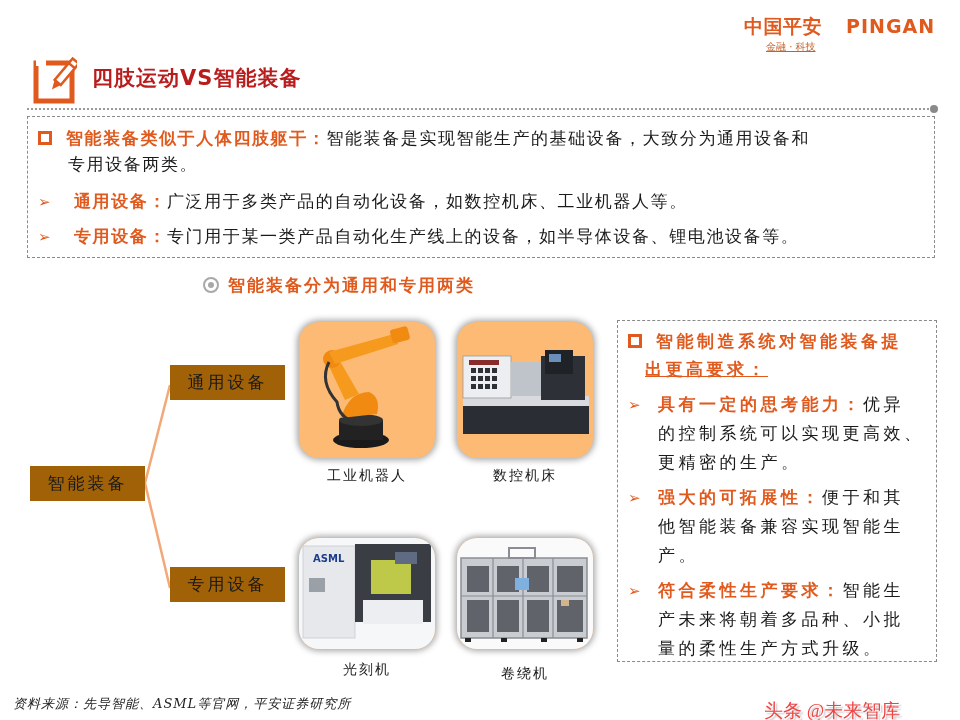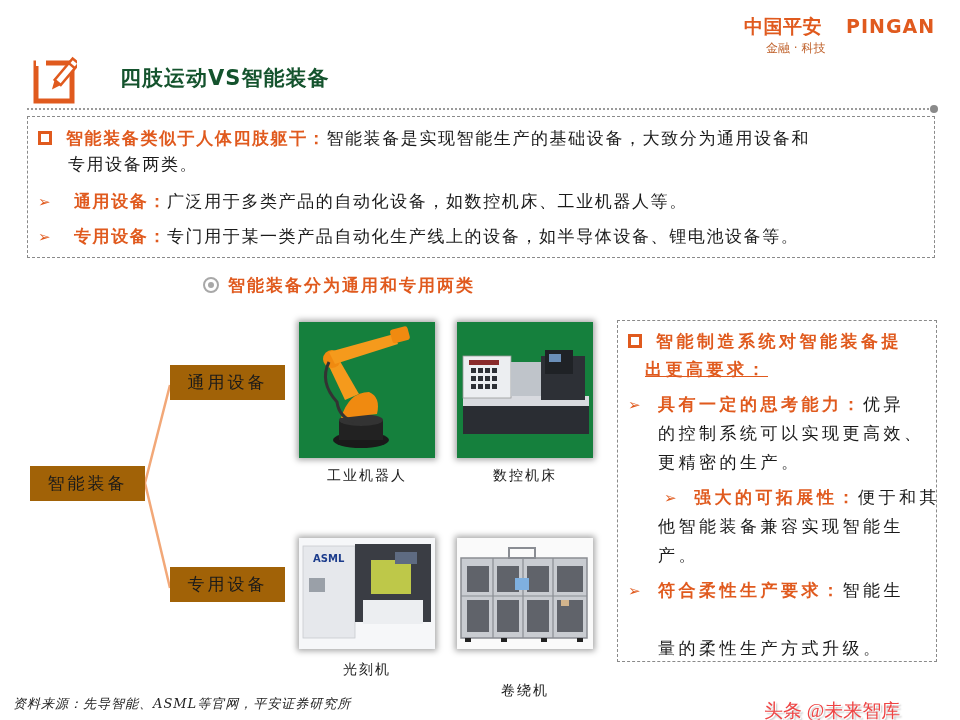--- a/index.html
+++ b/index.html
@@ -2,45 +2,45 @@
 <html><head>
 <meta charset="utf-8">
 <style>
   * { box-sizing: border-box; margin: 0; padding: 0; }
   html, body { width: 960px; height: 720px; background: #ffffff; overflow: hidden; }
   body { position: relative; font-family: "DejaVu Serif", "Liberation Serif", serif; color: #1a1a1a; }
 
   .logo { position: absolute; left: 744px; top: 14px; width: 200px; height: 40px; }
   .logo-main { position: absolute; left: 0; top: 0; font-family: "DejaVu Sans", "Liberation Sans", sans-serif; font-weight: bold; font-size: 19px; color: #e05a1e; letter-spacing: 0.5px; white-space: nowrap; }
   .logo-main .latin { margin-left: 24px; letter-spacing: 1px; }
-  .logo-sub { position: absolute; left: 22px; top: 26px; font-family: "DejaVu Sans", sans-serif; font-size: 12px; color: #c0622c; white-space: nowrap; }
+  .logo-sub { position: absolute; left: 22px; top: 26px; font-family: "DejaVu Sans", sans-serif; font-size: 10px; color: #c0622c; white-space: nowrap; text-decoration: underline; }
 
   .title-icon { position: absolute; left: 33px; top: 55px; width: 44px; height: 50px; }
-  .page-title { position: absolute; left: 92px; top: 64px; font-family: "DejaVu Sans", "Liberation Sans", sans-serif; font-weight: bold; font-size: 21px; color: #14532d; letter-spacing: 1px; white-space: nowrap; margin-left: 28px; }
+  .page-title { position: absolute; left: 92px; top: 64px; font-family: "DejaVu Sans", "Liberation Sans", sans-serif; font-weight: bold; font-size: 21px; color: #b91c1c; letter-spacing: 1px; white-space: nowrap; }
   .title-rule { position: absolute; left: 27px; top: 108px; width: 906px; height: 0; border-top: 2px dotted #9a9a9a; }
   .title-rule-dot { position: absolute; left: 930px; top: 105px; width: 8px; height: 8px; border-radius: 50%; background: #8a8a8a; }
 
   .intro-box { position: absolute; left: 27px; top: 116px; width: 908px; height: 142px; border: 1.5px dashed #8a8a8a; }
   .line { position: absolute; font-size: 17px; white-space: nowrap; letter-spacing: 1.6px; line-height: 22px; }
   .hl { color: #e05a1e; font-weight: bold; }
   .sq-bullet { display: inline-block; width: 14px; height: 14px; border: 3px solid #e05a1e; vertical-align: -1px; margin-right: 14px; }
   .arrow-bullet { display: inline-block; color: #e05a1e; font-family: "DejaVu Sans", sans-serif; font-size: 15px; width: 36px; }
 
   .subhead { position: absolute; left: 203px; top: 274px; white-space: nowrap; }
   .radio-icon { display: inline-block; width: 16px; height: 16px; border: 2px solid #a8a8a8; border-radius: 50%; position: relative; vertical-align: -2px; margin-right: 9px; }
   .radio-icon::after { content: ""; position: absolute; left: 3px; top: 3px; width: 6px; height: 6px; border-radius: 50%; background: #a8a8a8; }
   .subhead-text { font-family: "DejaVu Sans", sans-serif; font-weight: bold; color: #e05a1e; font-size: 17px; letter-spacing: 2px; }
 
   .tree-lines { position: absolute; left: 0; top: 0; width: 960px; height: 720px; pointer-events: none; }
   .node { position: absolute; background: #a16207; height: 35px; display: flex; align-items: center; justify-content: center; font-size: 17px; letter-spacing: 3px; color: #1a1a1a; }
   .node-root { left: 30px; top: 466px; width: 115px; }
   .node-general { left: 170px; top: 365px; width: 115px; }
   .node-special { left: 170px; top: 567px; width: 115px; }
 
-  .photo { position: absolute; background: #15803d; box-shadow: 0 0 6px 2px rgba(0,0,0,0.35); overflow: hidden; }
+  .photo { position: absolute; background: #fdba74; box-shadow: 0 0 6px 2px rgba(0,0,0,0.35); overflow: hidden; border-radius: 20px; }
   .photo-robot { left: 299px; top: 322px; width: 136px; height: 136px; }
   .photo-lathe { left: 457px; top: 322px; width: 136px; height: 136px; }
   .photo-litho { left: 299px; top: 538px; width: 136px; height: 111px; }
   .photo-winder { left: 457px; top: 538px; width: 136px; height: 111px; }
   .caption { position: absolute; font-size: 14px; letter-spacing: 2px; white-space: nowrap; text-align: center; width: 136px; }
 
   .req-box { position: absolute; left: 617px; top: 320px; width: 320px; height: 342px; border: 1.5px dashed #8a8a8a; }
   .req-line { position: absolute; font-size: 17px; white-space: nowrap; letter-spacing: 3.5px; line-height: 22px; }
 
   .source { position: absolute; left: 13px; top: 695px; font-style: italic; font-size: 13px; letter-spacing: 1px; white-space: nowrap; color: #222; }
@@ -175,40 +175,41 @@
     <rect x="58" y="40" width="14" height="12" fill="#7fb0e0"></rect>
     <rect x="104" y="62" width="8" height="6" fill="#d2b48c"></rect>
     <g fill="#222">
         <rect x="8" y="100" width="6" height="4"></rect>
         <rect x="44" y="100" width="6" height="4"></rect>
         <rect x="84" y="100" width="6" height="4"></rect>
         <rect x="120" y="100" width="6" height="4"></rect>
       </g>
   </svg>
 </div>
-<div class="caption" style="left:457px; top:682px;">卷绕机</div>
+<div class="caption" style="left:457px; top:665px;">卷绕机</div>
 
 <div class="req-box">
   <div class="req-line" style="left:10px; top:9px;text-align:center;">
     <span class="sq-bullet"></span><span class="hl">智能制造系统对智能装备提</span>
   </div>
   <div class="req-line hl" style="left:27px; top:37px;text-decoration:underline;">出更高要求：</div>
 
   <div class="req-line" style="left:10px; top:72px;">
     <span class="arrow-bullet" style="width:30px">➢</span><span class="hl">具有一定的思考能力：</span><span>优异</span>
   </div>
   <div class="req-line" style="left:40px; top:101px;">的控制系统可以实现更高效、</div>
   <div class="req-line" style="left:40px; top:130px;">更精密的生产。</div>
 
-  <div class="req-line" style="left:10px; top:165px;margin-left:36px;">
+  <div class="req-line" style="left:10px; top:165px;">
     <span class="arrow-bullet" style="width:30px">➢</span><span class="hl">强大的可拓展性：</span><span>便于和其</span>
   </div>
   <div class="req-line" style="left:40px; top:194px;">他智能装备兼容实现智能生</div>
   <div class="req-line" style="left:40px; top:223px;">产。</div>
 
   <div class="req-line" style="left:10px; top:258px;">
     <span class="arrow-bullet" style="width:30px">➢</span><span class="hl">符合柔性生产要求：</span><span>智能生</span>
   </div>
+  <div class="req-line" style="left:40px; top:287px;">产未来将朝着多品种、小批</div>
   <div class="req-line" style="left:40px; top:316px;">量的柔性生产方式升级。</div>
 </div>
 
 <div class="source">资料来源：先导智能、ASML等官网，平安证券研究所</div>
 <div class="watermark">头条 @未来智库</div>
 
 </body></html>

